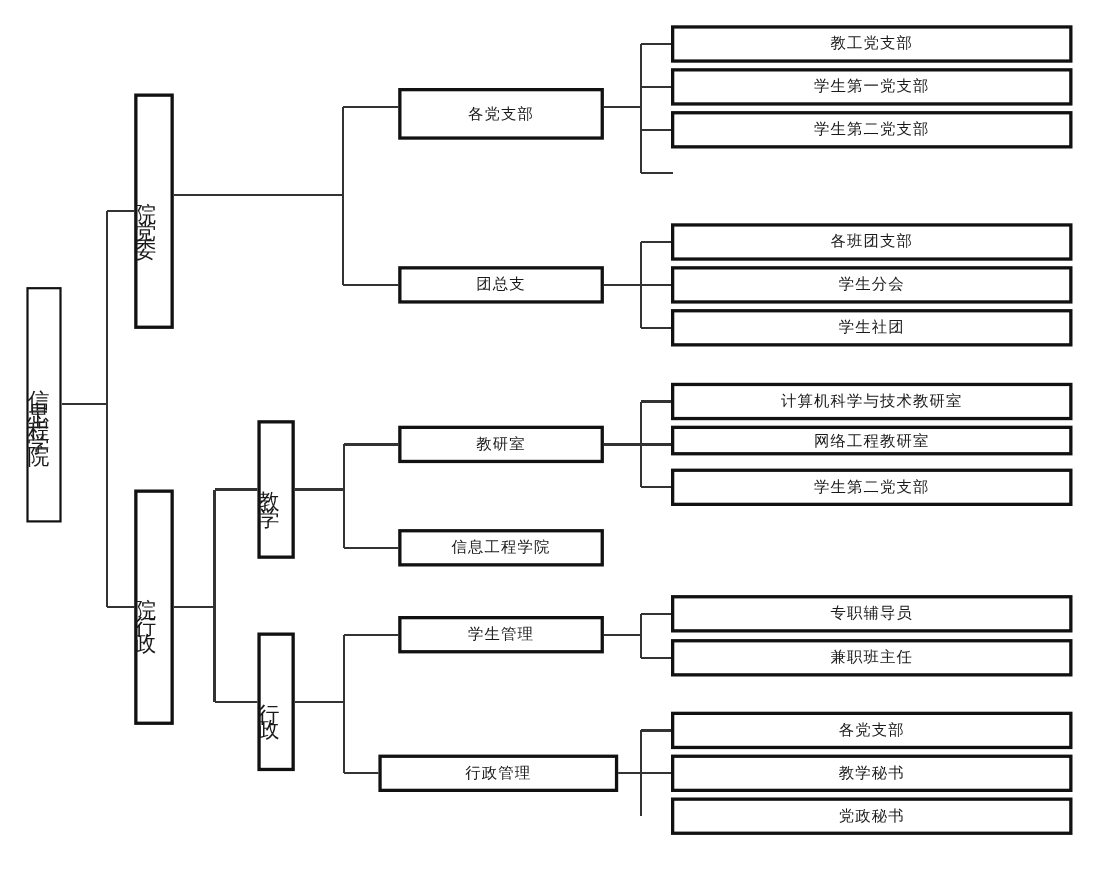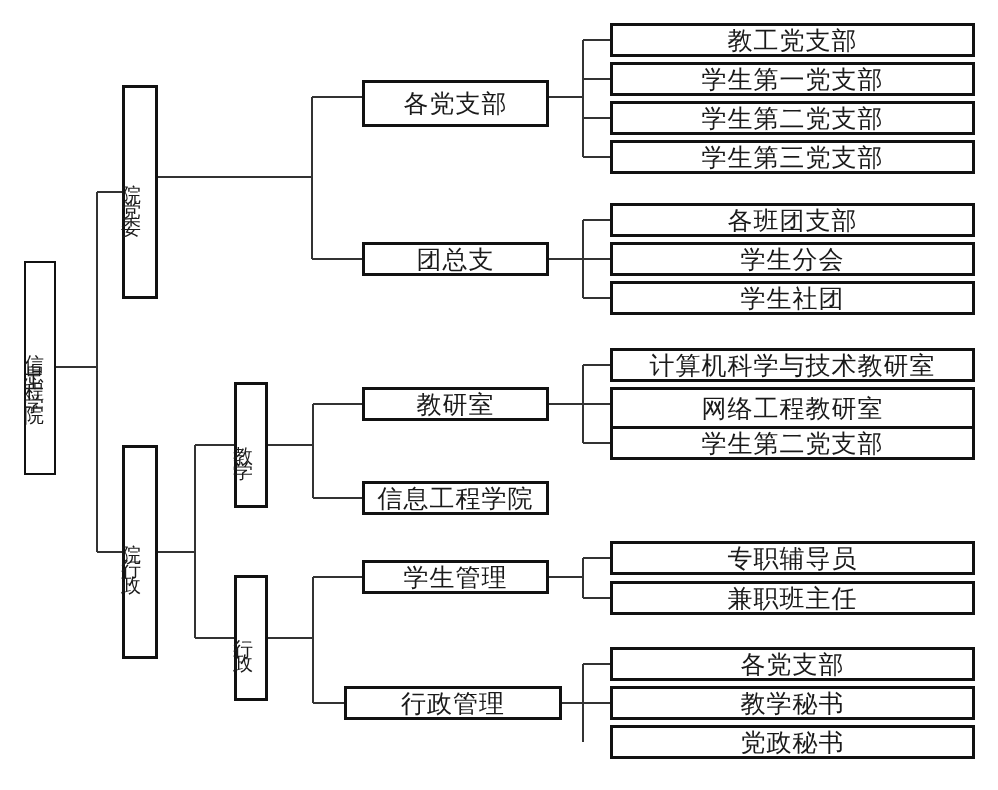--- a/index.html
+++ b/index.html
@@ -21,21 +21,21 @@
     box-sizing: border-box;
     background: #ffffff;
     border: 3px solid #111111;
     color: #1a1a1a;
     display: flex;
     align-items: center;
     justify-content: center;
     white-space: nowrap;
   }
   .h {
-    font-size: 25px;
+    font-size: 14px;
     letter-spacing: 1px;
   }
   .v {
     writing-mode: vertical-rl;
     text-orientation: upright;
     font-size: 20px;
   }
   .v.root  { border-width: 2px; letter-spacing: 10px; padding-block-start: 10px; }
   .v.ls16  { letter-spacing: 16px; padding-block-start: 16px; }
   .v.ls14  { letter-spacing: 14px; padding-block-start: 14px; }
@@ -79,28 +79,27 @@
   <div class="node h" style="left:362px;top:80px;width:187px;height:47px">各党支部</div>
   <div class="node h" style="left:362px;top:242px;width:187px;height:34px">团总支</div>
   <div class="node h" style="left:362px;top:387px;width:187px;height:34px">教研室</div>
   <div class="node h" style="left:362px;top:481px;width:187px;height:34px">信息工程学院</div>
   <div class="node h" style="left:362px;top:560px;width:187px;height:34px">学生管理</div>
   <div class="node h" style="left:344px;top:686px;width:218px;height:34px">行政管理</div>
 
   <div class="node h" style="left:610px;top:23px;width:365px;height:34px">教工党支部</div>
   <div class="node h" style="left:610px;top:62px;width:365px;height:34px">学生第一党支部</div>
   <div class="node h" style="left:610px;top:101px;width:365px;height:34px">学生第二党支部</div>
-  <div class="node h" style="left:610px;top:140px;width:365px;height:34px">学生第三党支部</div>
 
   <div class="node h" style="left:610px;top:203px;width:365px;height:34px">各班团支部</div>
   <div class="node h" style="left:610px;top:242px;width:365px;height:34px">学生分会</div>
   <div class="node h" style="left:610px;top:281px;width:365px;height:34px">学生社团</div>
 
   <div class="node h" style="left:610px;top:348px;width:365px;height:34px">计算机科学与技术教研室</div>
-  <div class="node h" style="left:610px;top:387px;width:365px;height:42px">网络工程教研室</div>
+  <div class="node h" style="left:610px;top:387px;width:365px;height:27px">网络工程教研室</div>
   <div class="node h" style="left:610px;top:426px;width:365px;height:34px">学生第二党支部</div>
 
   <div class="node h" style="left:610px;top:541px;width:365px;height:34px">专职辅导员</div>
   <div class="node h" style="left:610px;top:581px;width:365px;height:34px">兼职班主任</div>
 
   <div class="node h" style="left:610px;top:647px;width:365px;height:34px">各党支部</div>
   <div class="node h" style="left:610px;top:725px;width:365px;height:34px">党政秘书</div>
   <div class="node h" style="left:610px;top:686px;width:365px;height:34px">教学秘书</div>
 
 </div>

